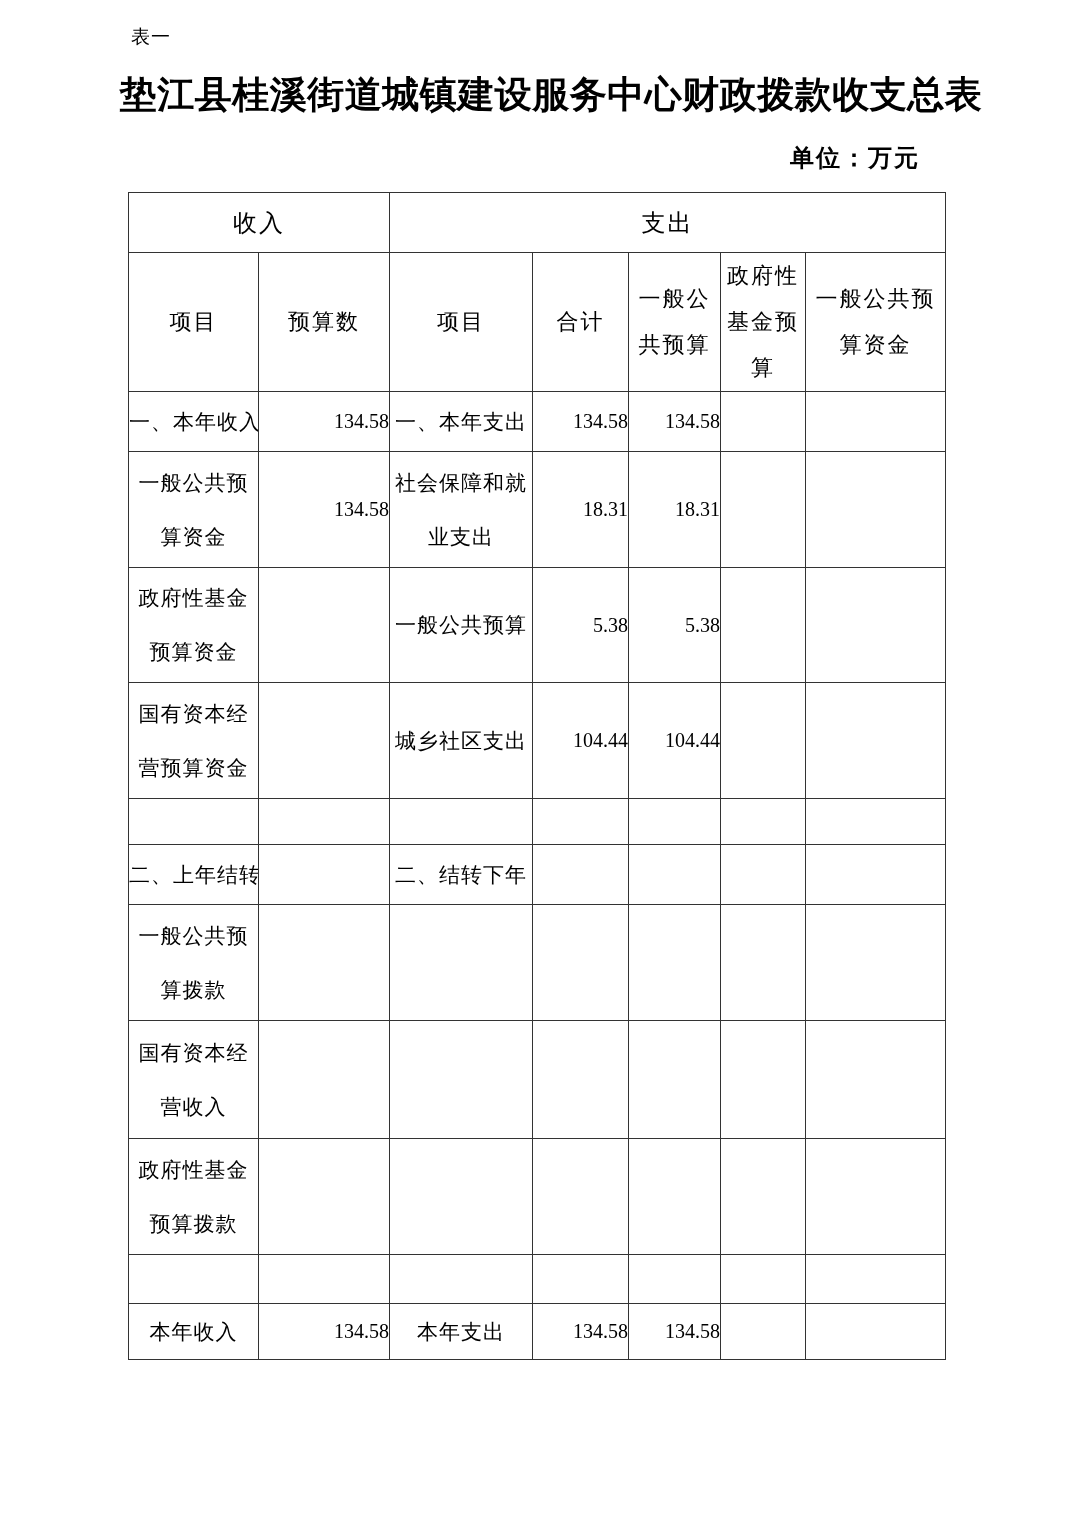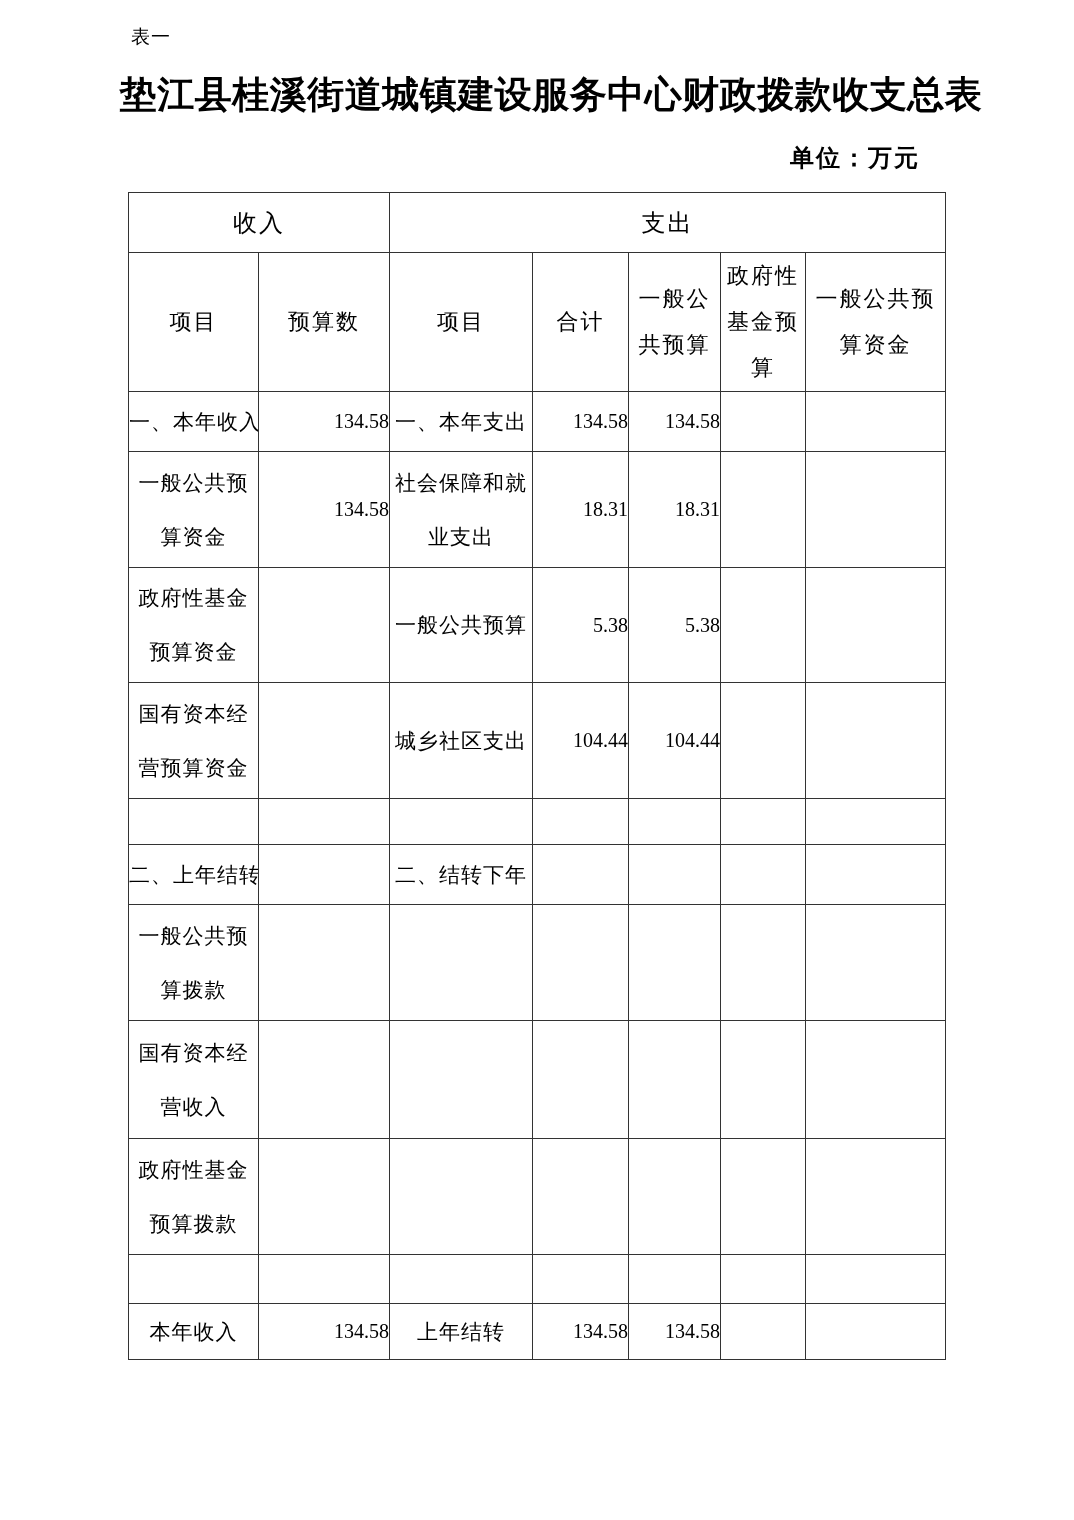--- a/index.html
+++ b/index.html
@@ -228,21 +228,21 @@
       <td class="lbl lh-tight"></td>
       <td class="num"></td>
       <td class="num"></td>
       <td class="num"></td>
       <td class="num"></td>
     </tr>
 
     <tr style="height:56px">
       <td class="lbl b nowrap indent">本年收入</td>
       <td class="num b">134.58</td>
-      <td class="lbl b nowrap indent">上年结转</td>
+      <td class="lbl b nowrap indent">本年支出</td>
       <td class="num b">134.58</td>
       <td class="num b">134.58</td>
       <td class="num"></td>
       <td class="num"></td>
     </tr>
 
   </tbody>
     </table>
 </div>
 

